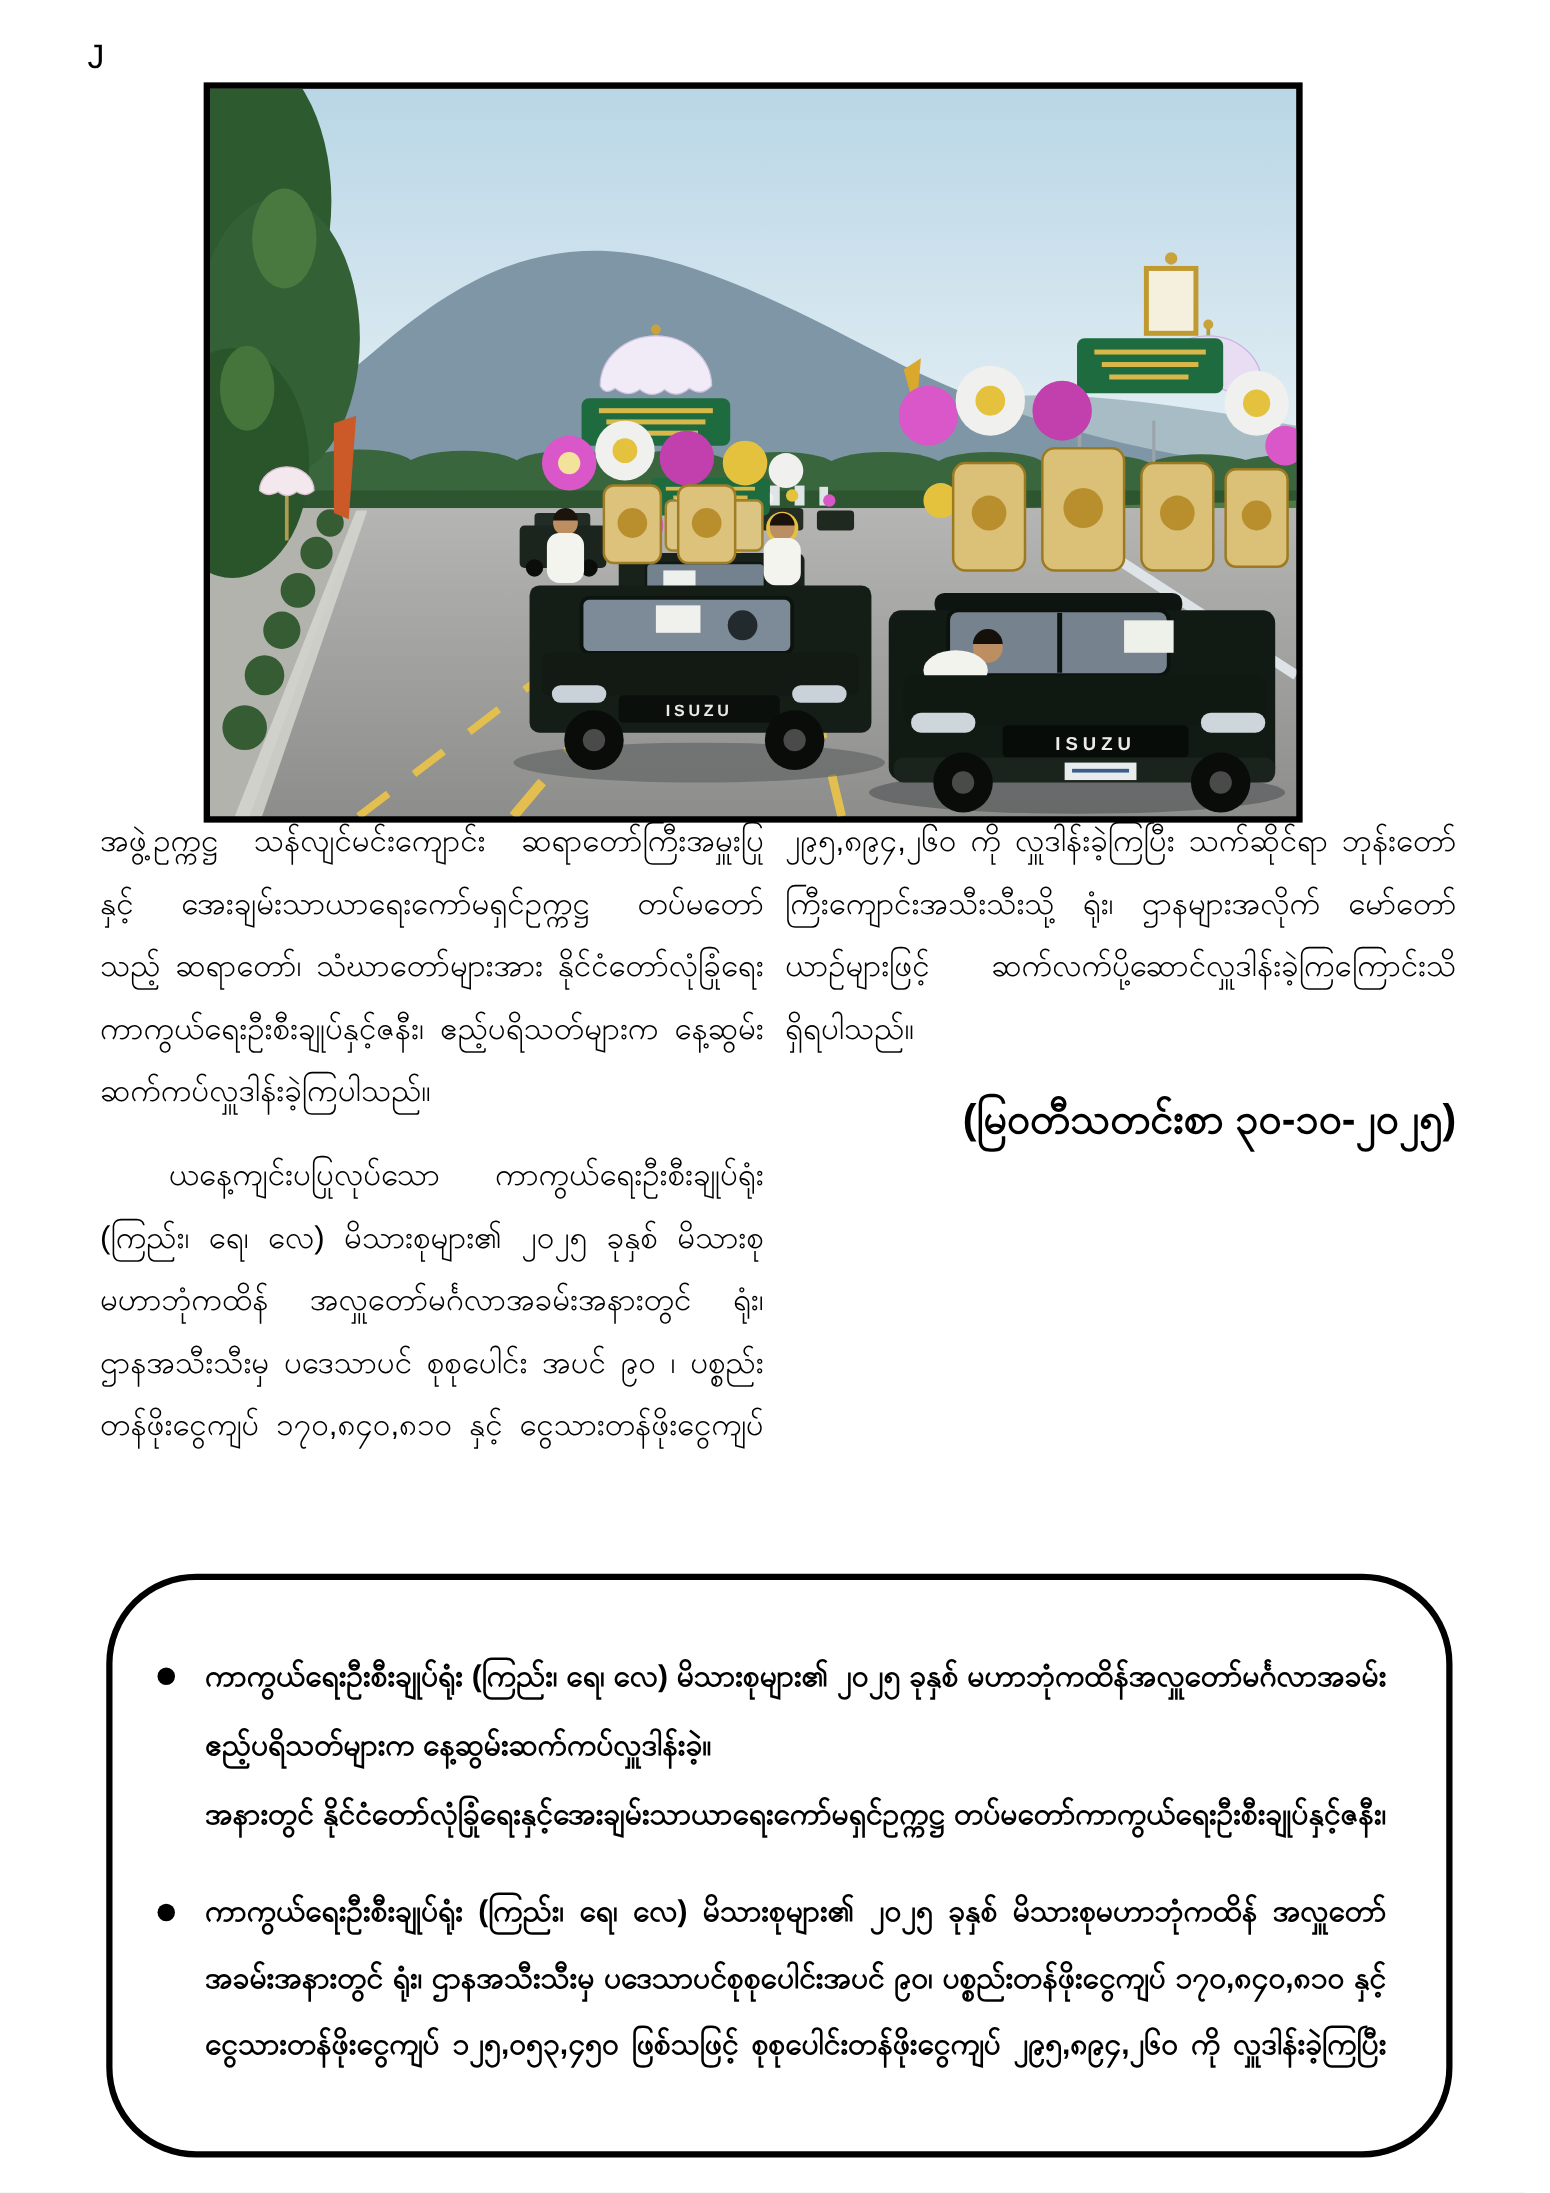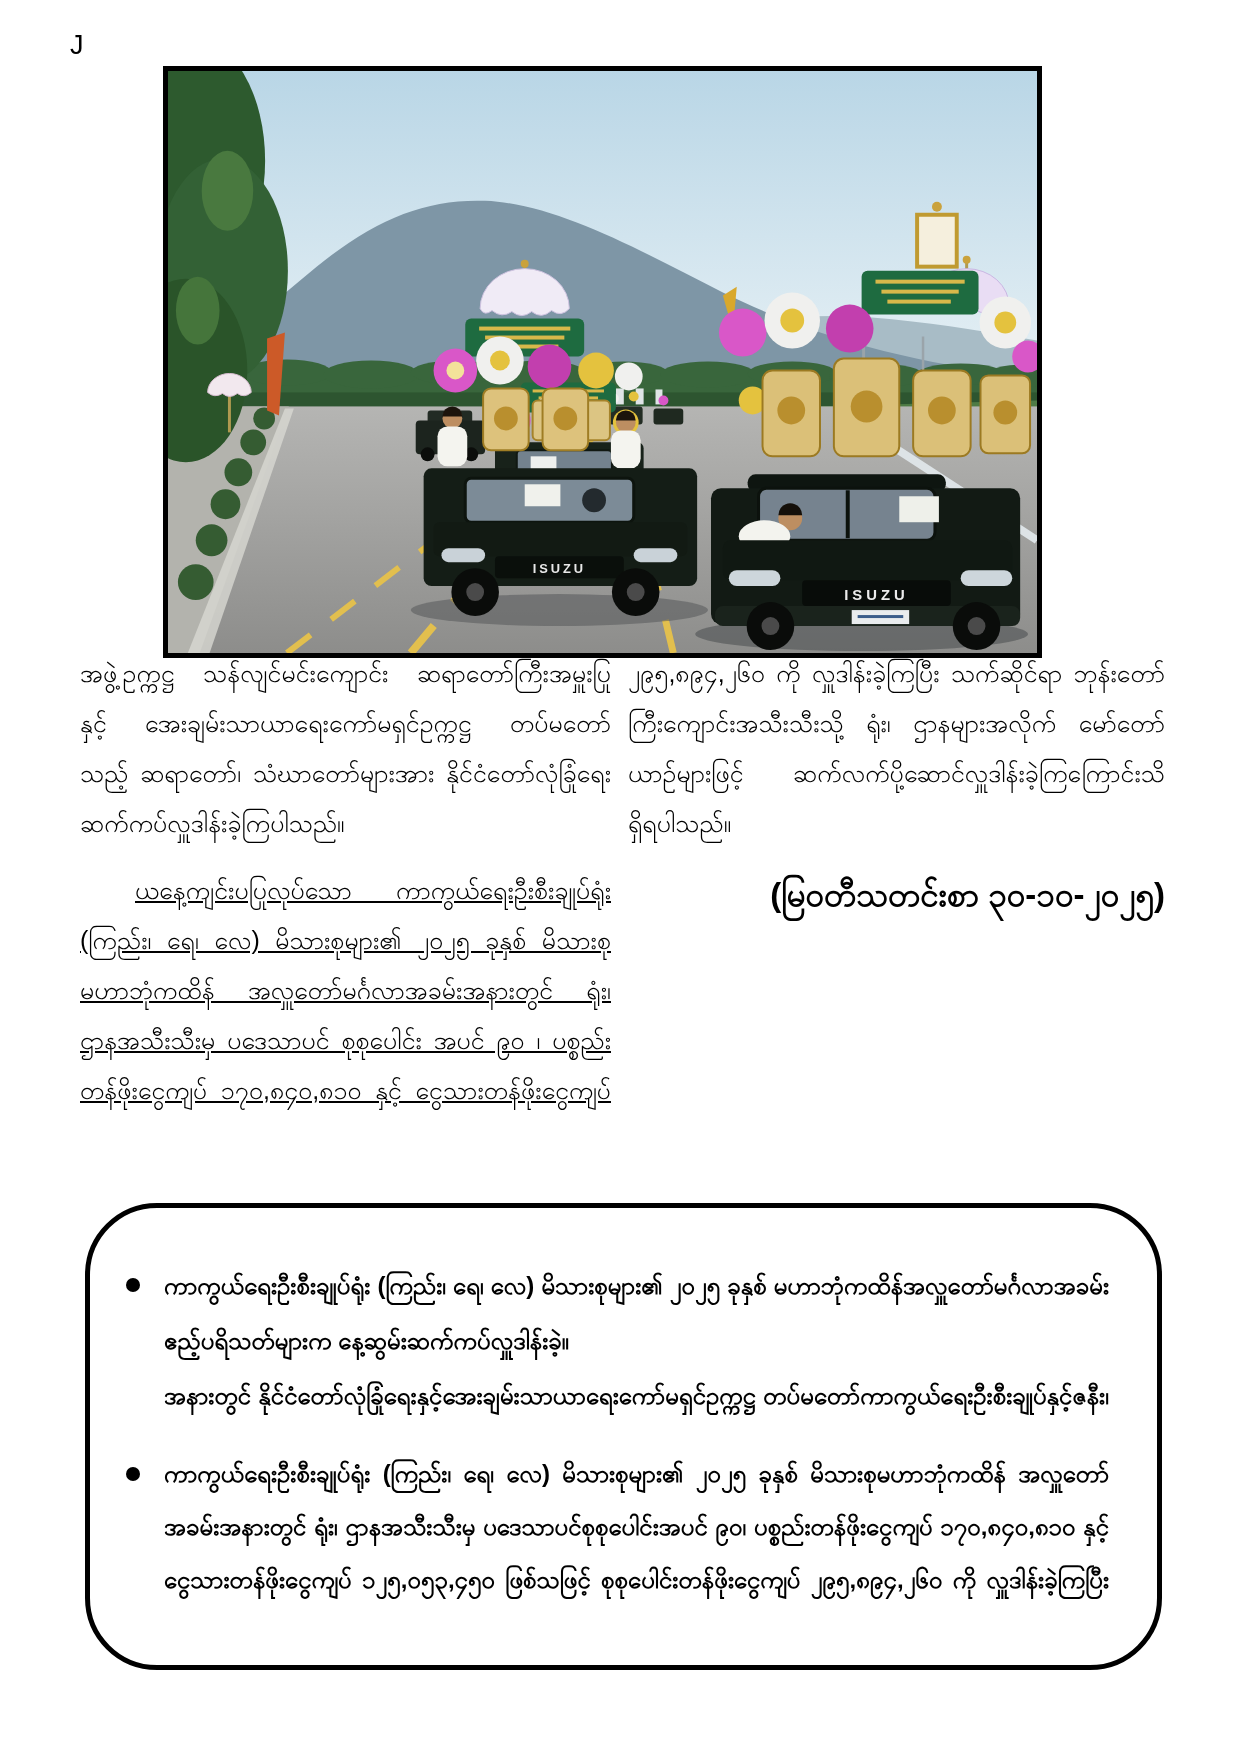--- a/index.html
+++ b/index.html
@@ -15,26 +15,26 @@
     position:absolute;left:163px;top:66px;width:879px;height:592px;
     border:5px solid #000;box-sizing:border-box;background:#737373;
   }
   .photo-frame svg{display:block;width:100%;height:100%;}
 
   .column{position:absolute;font-size:25px;line-height:50px;}
   .col-left{left:80px;top:648px;width:531px;}
   .col-right{left:628px;top:648px;width:537px;}
   .jline{height:50px;overflow:hidden;text-align:justify;text-align-last:justify;}
   .jline.last{text-align-last:auto;}
-  .para2{margin-top:17px;text-decoration:underline;}
+  .para2{margin-top:17px;}
   .indent{text-indent:55px;}
   .byline{margin-top:22px;font-weight:bold;text-align:right;font-size:33px;line-height:50px;}
 
   .summary-box{
-    position:absolute;left:85px;top:1203px;width:1077px;height:467px;
+    position:absolute;left:85px;top:1259px;width:1077px;height:467px;
     border:5px solid #000;border-radius:72px;box-sizing:border-box;
     padding:50px 48px 0 36px;
   }
   .bullet-item{display:flex;gap:24px;margin-bottom:24px;}
   .bullet-dot{flex:none;width:14px;height:14px;border-radius:50%;background:#000;margin-top:20px;}
   .bullet-text{flex:1;font-weight:bold;font-size:24px;}
   .b1 .bline{height:55px;line-height:55px;}
   .b2 .bline{height:53px;line-height:53px;}
   .bline{overflow:hidden;text-align:justify;text-align-last:justify;}
   .bline.last{text-align-last:auto;}
@@ -265,20 +265,21 @@
           <circle cx="816" cy="556" r="9" fill="#4a4a4a"></circle>
       </g>
     </svg>
   </figure>
 
   <section class="column col-left">
     <div>
       <div class="jline">အဖွဲ့ဥက္ကဋ္ဌ သန်လျင်မင်းကျောင်း ဆရာတော်ကြီးအမှူးပြု</div>
       <div class="jline">နှင့် အေးချမ်းသာယာရေးကော်မရှင်ဥက္ကဋ္ဌ တပ်မတော်</div>
       <div class="jline">သည့် ဆရာတော်၊ သံဃာတော်များအား နိုင်ငံတော်လုံခြုံရေး</div>
+      <div class="jline">ကာကွယ်ရေးဦးစီးချုပ်နှင့်ဇနီး၊ ဧည့်ပရိသတ်များက နေ့ဆွမ်း</div>
       <div class="jline last">ဆက်ကပ်လှူဒါန်းခဲ့ကြပါသည်။</div>
     </div>
     <div class="para2">
       <div class="jline indent">ယနေ့ကျင်းပပြုလုပ်သော ကာကွယ်ရေးဦးစီးချုပ်ရုံး</div>
       <div class="jline">(ကြည်း၊ ရေ၊ လေ) မိသားစုများ၏ ၂၀၂၅ ခုနှစ် မိသားစု</div>
       <div class="jline">မဟာဘုံကထိန် အလှူတော်မင်္ဂလာအခမ်းအနားတွင် ရုံး၊</div>
       <div class="jline">ဌာနအသီးသီးမှ ပဒေသာပင် စုစုပေါင်း အပင် ၉၀ ၊ ပစ္စည်း</div>
       <div class="jline">တန်ဖိုးငွေကျပ် ၁၇၀,၈၄၀,၈၁၀ နှင့် ငွေသားတန်ဖိုးငွေကျပ်</div>
     </div>
   </section>

